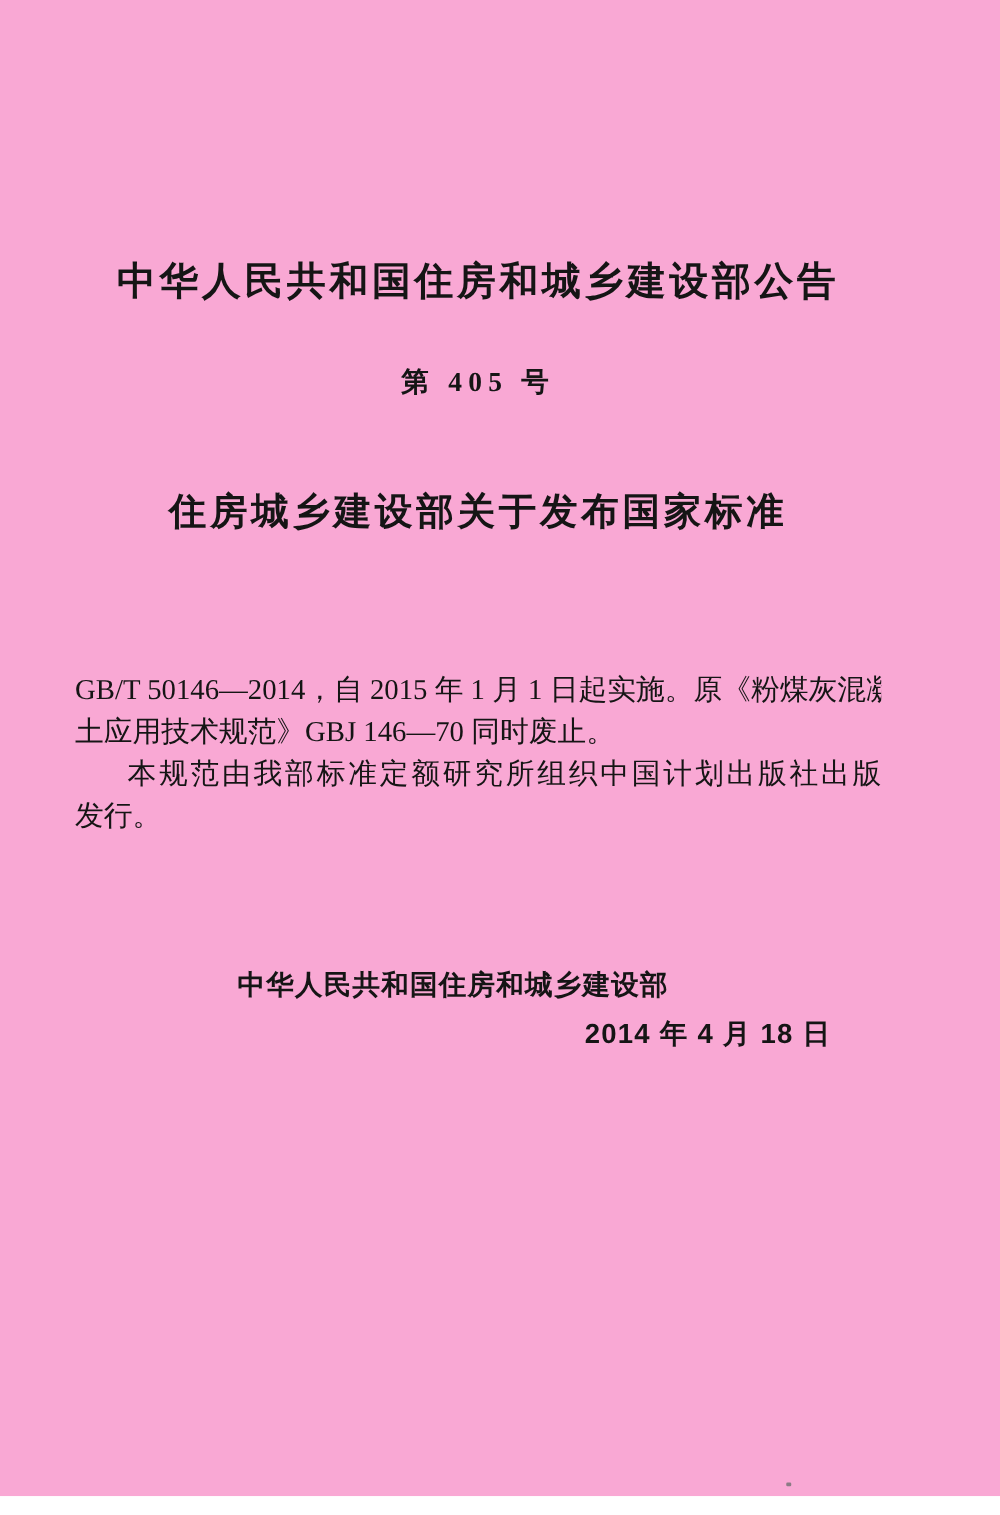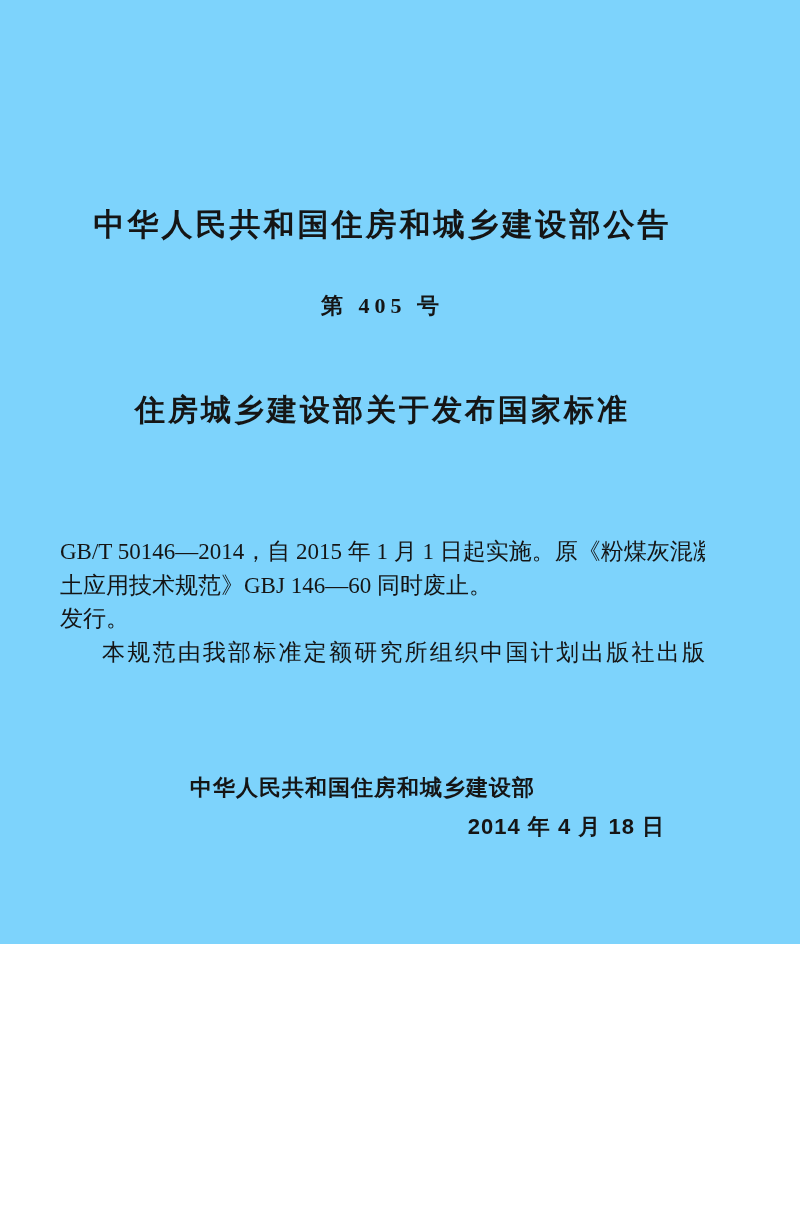--- a/index.html
+++ b/index.html
@@ -1,20 +1,20 @@
 <!DOCTYPE html>
 <html lang="zh"><head>
 <meta charset="utf-8">
 <style>
   html, body { margin: 0; padding: 0; background: #ffffff; }
   .page {
     position: relative;
     width: 800px;
-    height: 944px;
-    background: #7dd3fc;
+    height: 1197px;
+    background: #f9a8d4;
     overflow: hidden;
     font-family: "Liberation Serif", serif;
     color: #151515;
   }
   
   .content {
     position: absolute;
     left: 60px;
     top: 0;
     width: 645px;
@@ -122,23 +122,23 @@
     <h1 class="doc-title">中华人民共和国住房和城乡建设部公告</h1>
 
     <div class="issue-no">第 405 号</div>
 
     <div class="subtitle">
       <div class="line1">住房城乡建设部关于发布国家标准</div>
     </div>
 
     <div class="doc-body">
       <div class="line">GB/T 50146—2014，自 2015 年 1 月 1 日起实施。原《粉煤灰混凝</div>
-      <div class="line open">土应用技术规范》GBJ 146—60 同时废止。</div>
+      <div class="line open">土应用技术规范》GBJ 146—70 同时废止。</div>
+      <div class="line indent">本规范由我部标准定额研究所组织中国计划出版社出版</div>
       <div class="line open">发行。</div>
-      <div class="line indent">本规范由我部标准定额研究所组织中国计划出版社出版</div>
     </div>
 
     <div class="sig-block">
       <div class="signature">中华人民共和国住房和城乡建设部</div>
       <div class="issue-date">2014 年 4 月 18 日</div>
     </div>
 
   </div>
 
   <div class="speck"></div>

